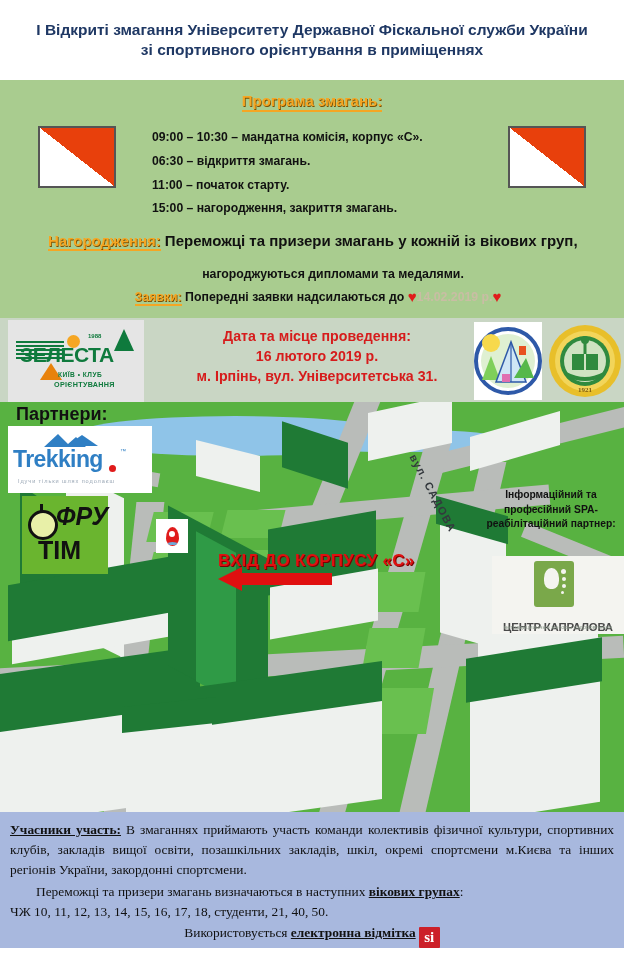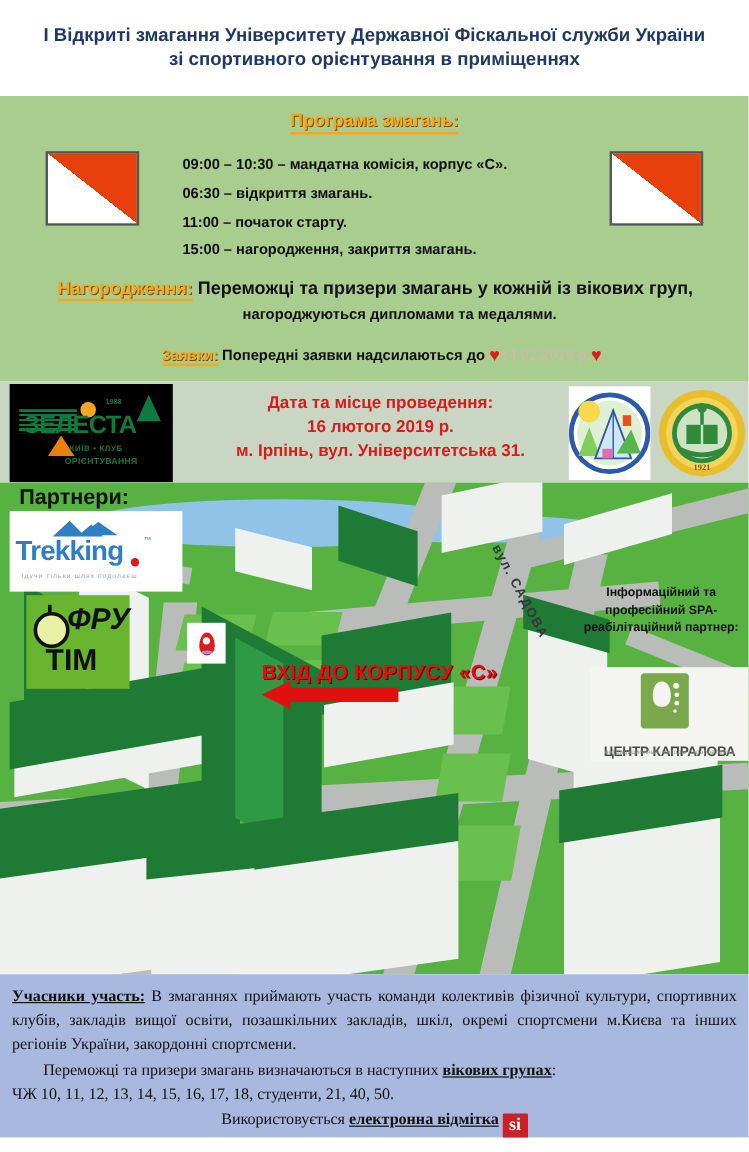--- a/index.html
+++ b/index.html
@@ -26,29 +26,29 @@
   .flag.l{left:38px;top:126px;}
   .flag.r{left:508px;top:126px;}
   .flag i{display:block;width:100%;height:100%;
     background:linear-gradient(to bottom left,#e8400c 0 50%,#fff 50% 100%);}
 
   .awards{position:absolute;left:48px;top:230px;width:540px;}
   .lbl{color:#f5a623;font-weight:bold;border-bottom:2px solid #f5a623;
     text-shadow:0.7px 0.7px 0 #7a4e00;}
   .awards .l1{font-size:15px;font-weight:bold;color:#111;line-height:1.5;}
   .awards .l2{font-size:12.3px;font-weight:bold;color:#111;line-height:1.5;
-    text-align:center;margin-top:0;padding-left:30px;}
+    text-align:center;margin-top:12px;padding-left:30px;}
   .req{position:absolute;left:48px;top:288px;width:540px;text-align:center;
     font-size:12.3px;font-weight:bold;color:#111;}
   .heart{color:#e01b1b;font-size:15px;vertical-align:-1px;}
   .date-faded{color:#c9bda4;}
 
   
   .logobar{position:absolute;left:0;top:318px;width:624px;height:84px;background:#c9d6c4;}
-  .zelesta{position:absolute;left:8px;top:320px;width:136px;height:82px;background:#000000;
+  .zelesta{position:absolute;left:8px;top:320px;width:136px;height:82px;background:#e5e5e5;
     display:flex;align-items:center;justify-content:center;}
   .zl-wrap{position:relative;width:124px;height:72px;}
   .zl-name{position:absolute;left:6px;top:18px;font-size:21px;font-weight:bold;color:#0f7a3d;
     letter-spacing:-0.5px;font-family:"Liberation Sans",sans-serif;}
   .zl-sun{position:absolute;left:53px;top:10px;width:13px;height:13px;border-radius:50%;background:#f5a623;}
   .zl-tree{position:absolute;left:100px;top:4px;width:0;height:0;
     border-left:10px solid transparent;border-right:10px solid transparent;border-bottom:22px solid #0f7a3d;}
   .zl-year{position:absolute;left:74px;top:8px;font-size:6px;font-weight:bold;color:#0f7a3d;}
   .zl-tri{position:absolute;left:26px;top:38px;width:0;height:0;
     border-left:11px solid transparent;border-right:11px solid transparent;border-bottom:17px solid #e8820c;}

